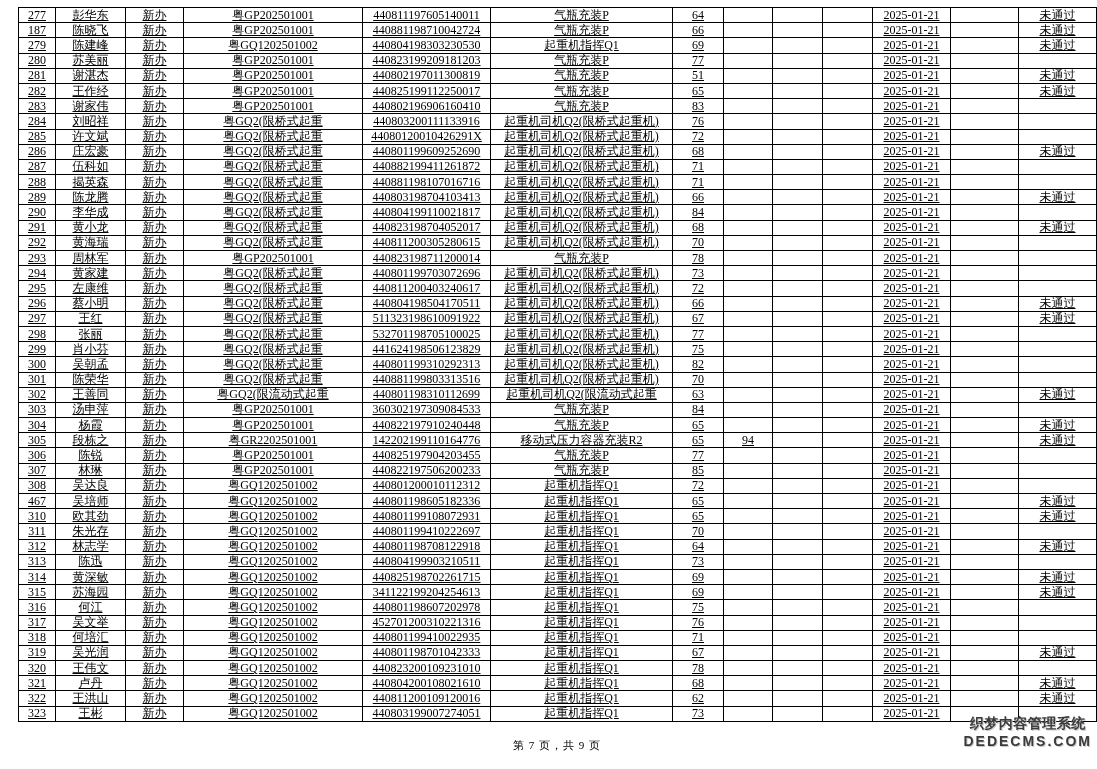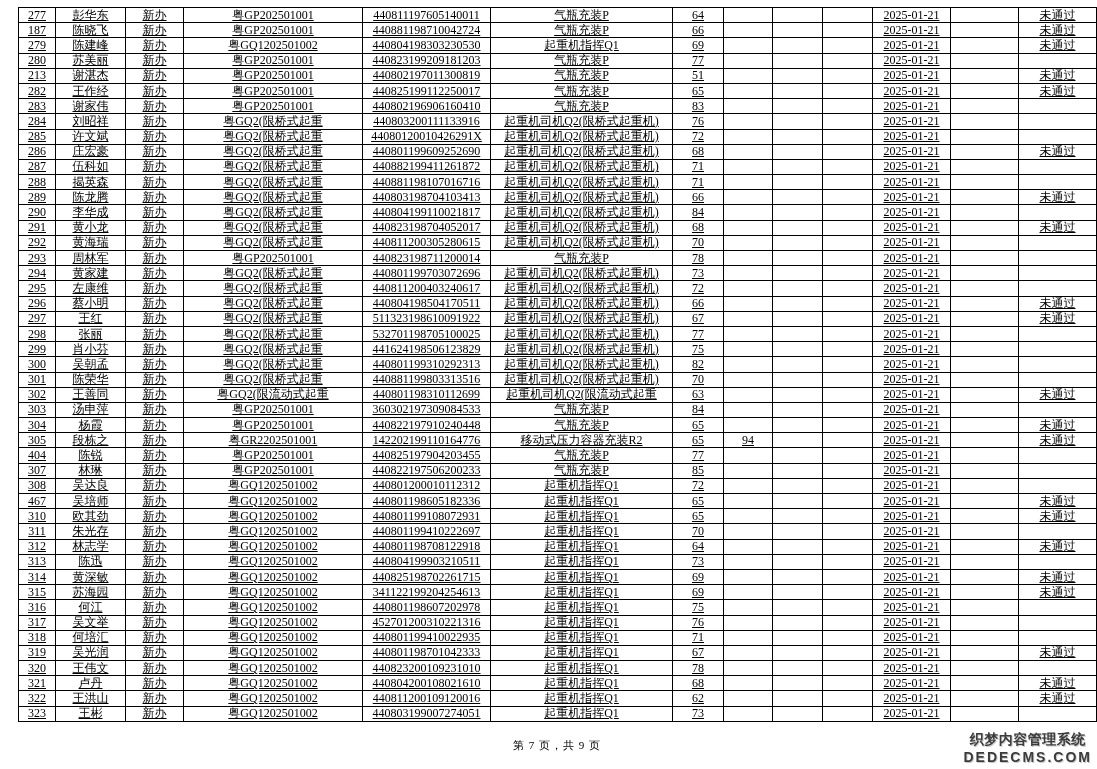--- a/index.html
+++ b/index.html
@@ -17,21 +17,21 @@
     text-align:center; vertical-align:middle;
     font-size:12px; line-height:13px;
     white-space:nowrap; overflow:hidden;
   }
   .u { text-decoration:underline; }
   .footer {
     width:1078px; margin:16px 0 0 18px; text-align:center;
     font-size:11px; letter-spacing:1px; color:#000;
   }
   .watermark {
-    position:absolute; right:5px; bottom:4px; text-align:center;
+    position:absolute; right:5px; bottom:20px; text-align:center;
     color:#3b3b3b; font-weight:bold;
     font-family:"Liberation Sans","DejaVu Sans",sans-serif;
   }
   .watermark .cn { font-size:14px; letter-spacing:0.5px; text-shadow:1px 1px 0 #c9c9c9; }
   .watermark .en { font-size:14px; letter-spacing:2px; text-shadow:1px 1px 0 #c9c9c9; }
 </style>
 </head>
 <body>
 
 <table class="results">
@@ -105,21 +105,21 @@
     <td><span class="u">气瓶充装P</span></td>
     <td><span class="u">77</span></td>
     <td><span class="u"></span></td>
     <td></td>
     <td></td>
     <td><span class="u">2025-01-21</span></td>
     <td></td>
     <td><span class="u"></span></td>
   </tr>
       <tr>
-    <td><span class="u">213</span></td>
+    <td><span class="u">281</span></td>
     <td><span class="u">谢湛杰</span></td>
     <td><span class="u">新办</span></td>
     <td><span class="u">粤GP202501001</span></td>
     <td><span class="u">440802197011300819</span></td>
     <td><span class="u">气瓶充装P</span></td>
     <td><span class="u">51</span></td>
     <td><span class="u"></span></td>
     <td></td>
     <td></td>
     <td><span class="u">2025-01-21</span></td>
@@ -480,21 +480,21 @@
     <td><span class="u">移动式压力容器充装R2</span></td>
     <td><span class="u">65</span></td>
     <td><span class="u">94</span></td>
     <td></td>
     <td></td>
     <td><span class="u">2025-01-21</span></td>
     <td></td>
     <td><span class="u">未通过</span></td>
   </tr>
       <tr>
-    <td><span class="u">404</span></td>
+    <td><span class="u">306</span></td>
     <td><span class="u">陈锐</span></td>
     <td><span class="u">新办</span></td>
     <td><span class="u">粤GP202501001</span></td>
     <td><span class="u">440825197904203455</span></td>
     <td><span class="u">气瓶充装P</span></td>
     <td><span class="u">77</span></td>
     <td><span class="u"></span></td>
     <td></td>
     <td></td>
     <td><span class="u">2025-01-21</span></td>

